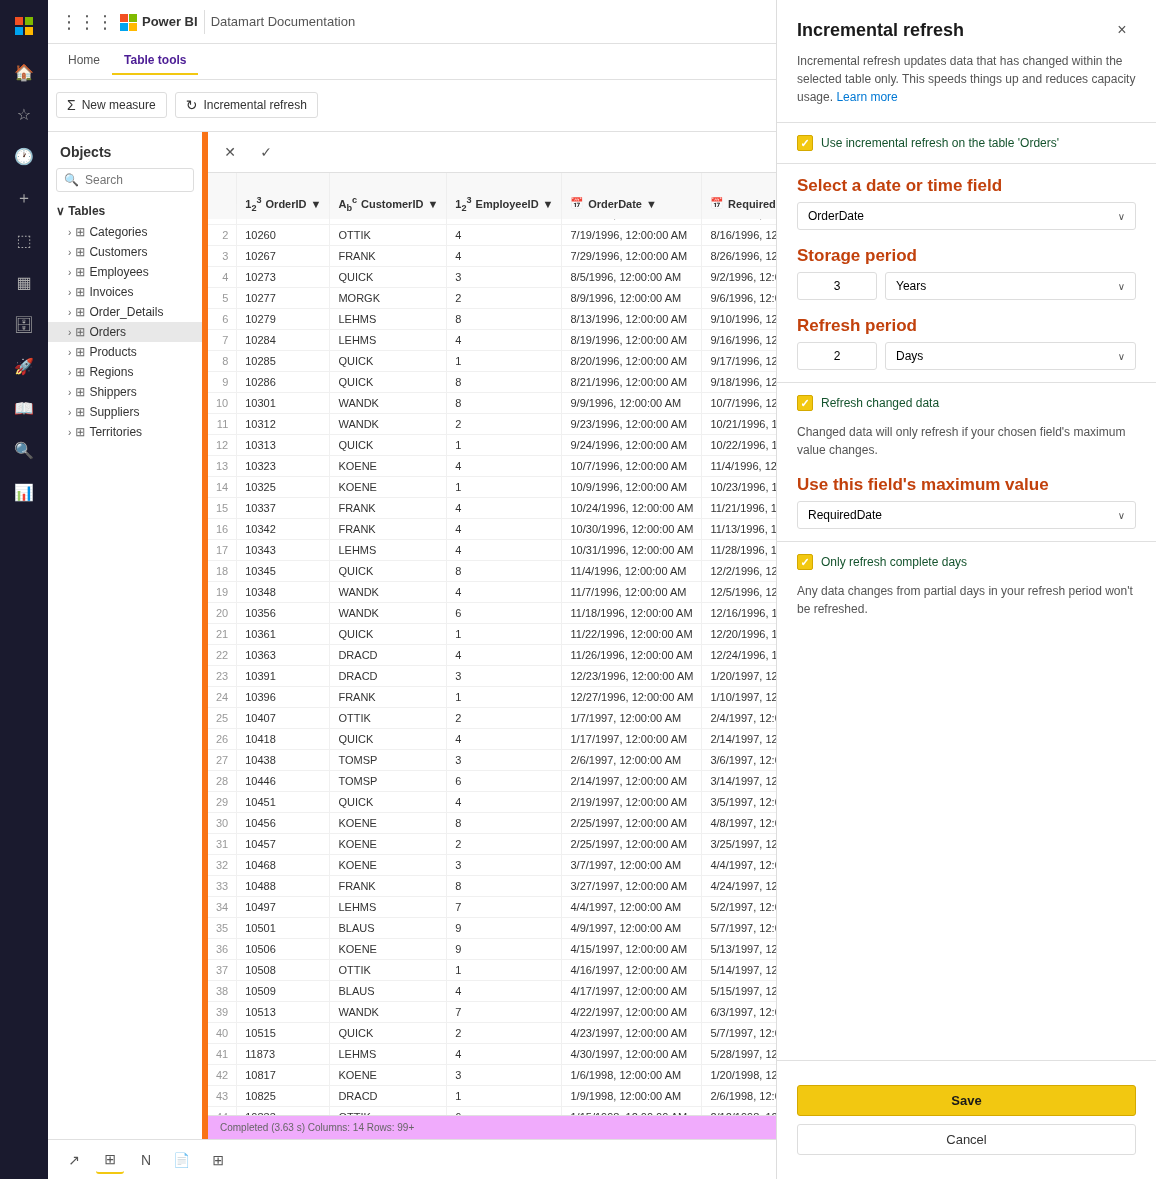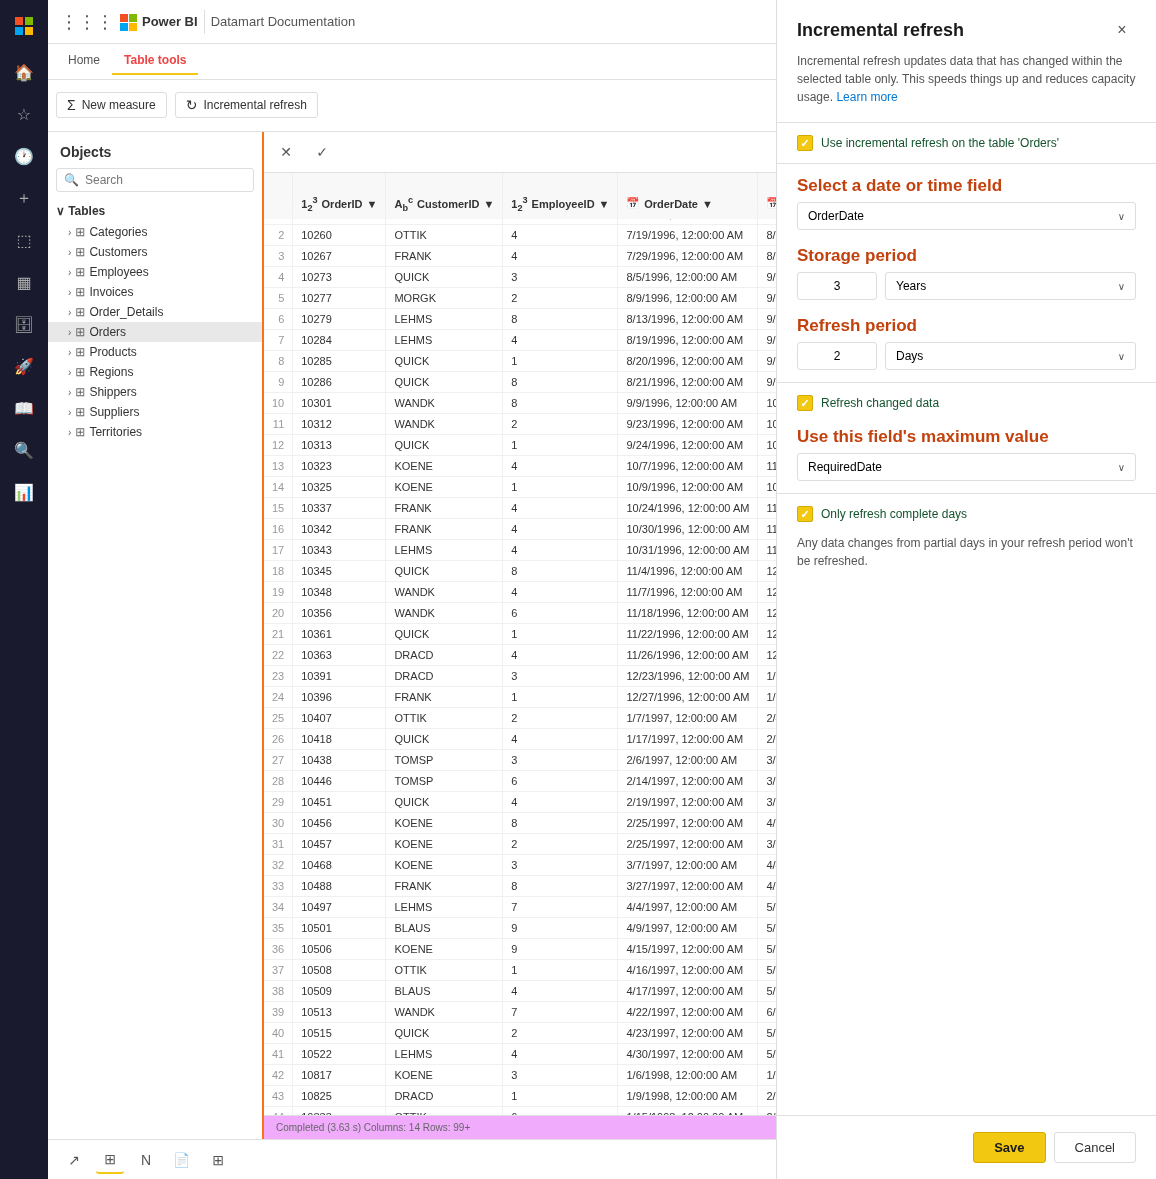--- a/index.html
+++ b/index.html
@@ -75,21 +75,21 @@
       border-bottom: 1px solid #e0e0e0;
     }
     .ribbon-tab {
       padding: 6px 12px;
       font-size: 12px;
       cursor: pointer;
       color: #555;
       border-bottom: 2px solid transparent;
     }
     .ribbon-tab.active {
-      color: #ef4444;
+      color: #4c1d95;
       border-bottom: 2px solid #f2c811;
       font-weight: 600;
     }
     .ribbon-commands {
       display: flex;
       align-items: center;
       height: 52px;
       padding: 0 8px;
       gap: 8px;
     }
@@ -107,23 +107,23 @@
 
     
     .content-area {
       display: flex;
       flex: 1;
       overflow: hidden;
     }
 
     
     .objects-panel {
-      width: 216px;
+      width: 160px;
       background: #fff;
-      border-right: 2px solid #f97316;
+      border-right: 6px solid #f97316;
       display: flex;
       flex-direction: column;
       flex-shrink: 0;
       overflow: hidden;
     }
     .objects-title {
       font-size: 14px;
       font-weight: 600;
       padding: 12px 12px 8px;
       color: #333;
@@ -353,25 +353,26 @@
       cursor: pointer;
     }
     .refresh-note {
       font-size: 12px;
       color: #555;
       line-height: 1.5;
       padding: 4px 20px 8px;
     }
     .panel-footer {
       margin-top: auto;
-      padding: 16px 20px;
+      padding: 24px 20px;
       display: flex;
       justify-content: flex-end;
       gap: 8px;
       border-top: 1px solid #e0e0e0;
+      flex-direction: column;
     }
     .btn-save {
       padding: 7px 20px;
       background: #f2c811;
       border: 1px solid #d4a900;
       border-radius: 3px;
       font-size: 13px;
       font-weight: 600;
       cursor: pointer;
       color: #1a1a1a;
@@ -906,21 +907,21 @@
               <tr>
                 <td class="row-num">40</td>
                 <td>10515</td>
                 <td>QUICK</td>
                 <td>2</td>
                 <td>4/23/1997, 12:00:00 AM</td>
                 <td>5/7/1997, 12:00:00 AM</td>
               </tr>
               <tr>
                 <td class="row-num">41</td>
-                <td>10522</td>
+                <td>11873</td>
                 <td>LEHMS</td>
                 <td>4</td>
                 <td>4/30/1997, 12:00:00 AM</td>
                 <td>5/28/1997, 12:00:00 AM</td>
               </tr>
               <tr>
                 <td class="row-num">42</td>
                 <td>10817</td>
                 <td>KOENE</td>
                 <td>3</td>
@@ -1010,20 +1011,21 @@
     </div>
   </div>
 
   <div class="panel-divider"></div>
 
   <div class="checkbox-row">
     <div class="checkbox-custom checked"></div>
     <span class="checkbox-label">Refresh changed data</span>
   </div>
 
+  <p class="refresh-note">Changed data will only refresh if your chosen field's maximum value changes.</p>
 
   <div class="panel-section">
     <div class="field-label">Use this field's maximum value</div>
     <div class="dropdown-select">
       <span>RequiredDate</span>
       <span class="dropdown-arrow">∨</span>
     </div>
   </div>
 
   <div class="panel-divider"></div>

